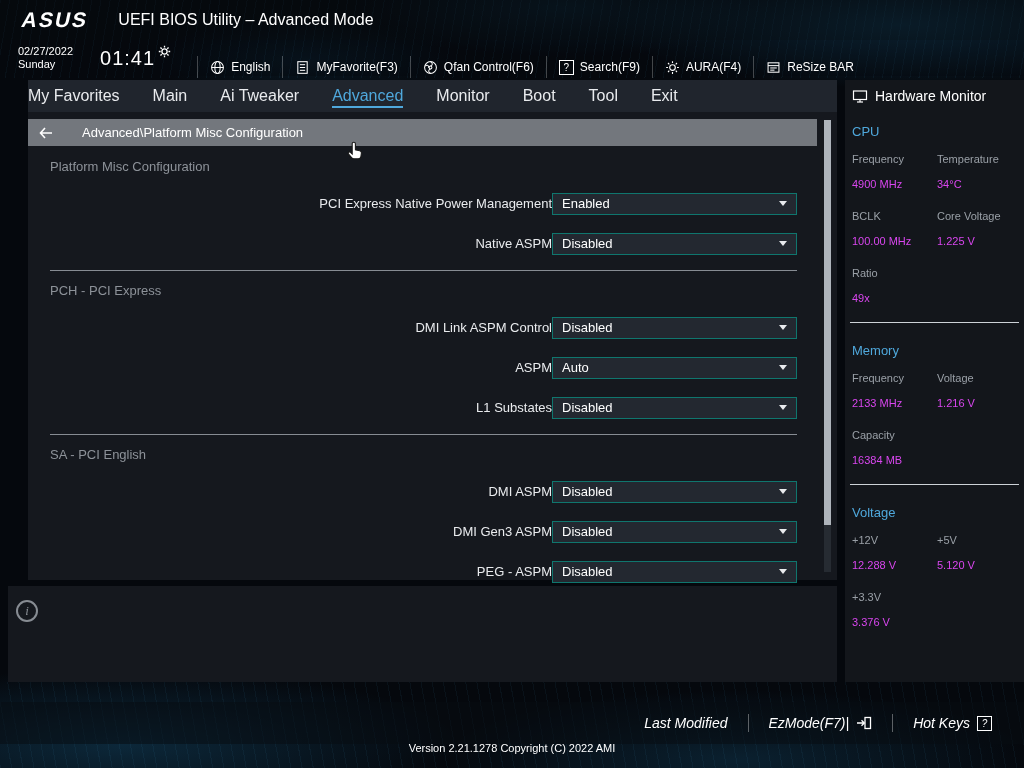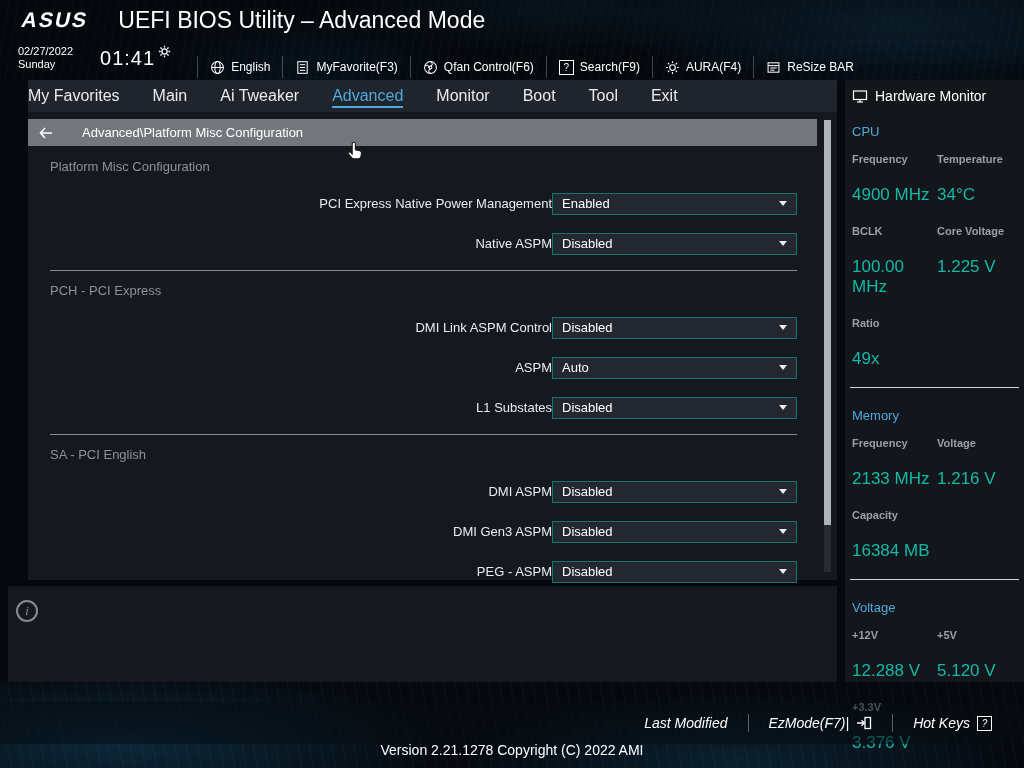--- a/index.html
+++ b/index.html
@@ -25,21 +25,21 @@
   .bg-pattern::after { content:""; position:absolute; left:0; right:0; bottom:0; height:86px;
     background:repeating-linear-gradient(80deg, rgba(70,170,220,.06) 0 1px, transparent 1px 11px); }
 
   svg.ic { display:block; }
 
   
   .topbar { position:absolute; left:0; top:0; width:1024px; height:40px;
     display:flex; align-items:center; background:rgba(5,9,14,.50); }
   .brand { margin-left:22px; font-weight:bold; font-size:21px; letter-spacing:2px;
     transform:skewX(-12deg); color:#fff; }
-  .app-title { margin-left:30px; font-size:23px; color:#fff; }
+  .app-title { margin-left:30px; font-size:16px; color:#fff; }
 
   .clockbar { position:absolute; left:0; top:40px; width:1024px; height:36px;
     display:flex; align-items:center; background:rgba(5,9,14,.35); color:#fff; }
   .datecol { margin-left:18px; font-size:11px; line-height:13px; }
   .time { margin-left:27px; font-size:20px; letter-spacing:1px; line-height:34px; }
   .time-gear { align-self:flex-start; margin:5px 0 0 3px; }
   .tb-items { display:flex; align-items:center; margin-left:26px; height:24px;margin-top:18px; }
   .tb-item { display:flex; align-items:center; gap:6px; font-size:12px; padding:0 12px;
     border-left:1px solid rgba(255,255,255,.25); height:22px; cursor:pointer; white-space:nowrap; }
   .boxq { width:15px; height:15px; border:1px solid #fff; font-size:10px;
@@ -79,32 +79,32 @@
     font-family:"Liberation Serif","DejaVu Serif",serif;
     display:flex; align-items:center; justify-content:center; }
 
   
   .sidebar { position:absolute; left:845px; top:80px; width:179px; height:602px; background:#13161b; }
   .hm-header { display:flex; align-items:center; gap:7px; color:#fff; font-size:14px; margin:8px 0 0 7px; }
   .hm-title { color:#4fa8dc; font-size:13px; margin:20px 0 0 7px; }
   .hm-pair { display:flex; margin:14px 0 0 7px; }
   .hm-pair.later { margin-top:20px; }
   .hm-cell { width:85px; }
-  .hm-label { font-size:11px; color:#9aa0a7;font-weight:bold; }
-  .hm-value { font-size:17px; color:#14b8a6; margin-top:20px; }
+  .hm-label { font-size:11px; color:#9aa0a7; }
+  .hm-value { font-size:11px; color:#d946ef; margin-top:13px; }
   .hm-divider { height:1px; background:#cdd2d7; margin:18px 5px 0 5px; }
 
   
   .footerbar { position:absolute; left:0; top:702px; width:1024px; height:42px;
     background:rgba(8,12,18,.55); display:flex; align-items:center; justify-content:flex-end;
     color:#fff; font-size:14px; }
   .f-item { display:flex; align-items:center; gap:7px; padding:0 20px; cursor:pointer; white-space:nowrap;font-style:italic; }
   .v-sep { width:1px; height:18px; background:rgba(255,255,255,.35); }
   .footerbar .end-pad { width:12px; }
-  .version { position:absolute; left:0; top:742px; width:1024px; text-align:center; color:#fff; font-size:14px; }
+  .version { position:absolute; left:0; top:742px; width:1024px; text-align:center; color:#fff; font-size:11px; }
 
   .cursor { position:absolute; left:345px; top:140px; }
 </style>
 </head>
 <body>
 
 <div class="bg-pattern"></div>
 
 <div class="topbar">
   <span class="brand">ASUS</span>

